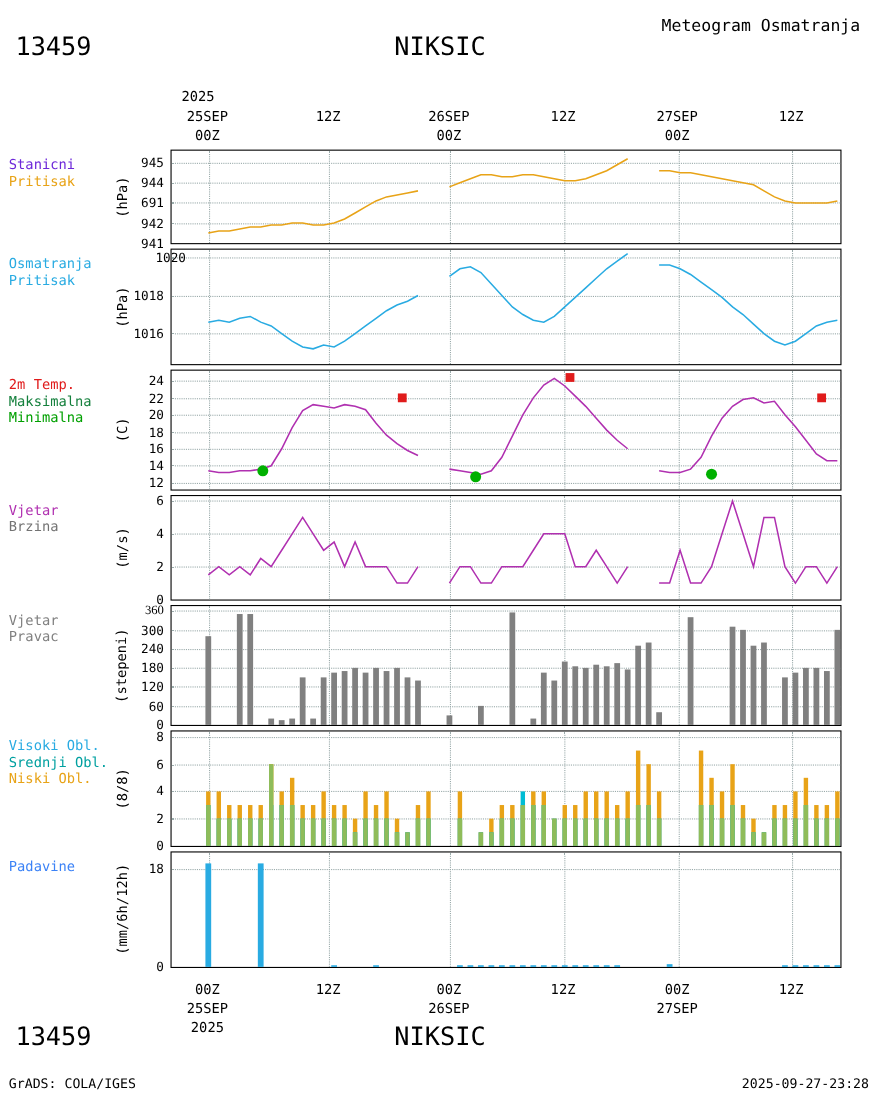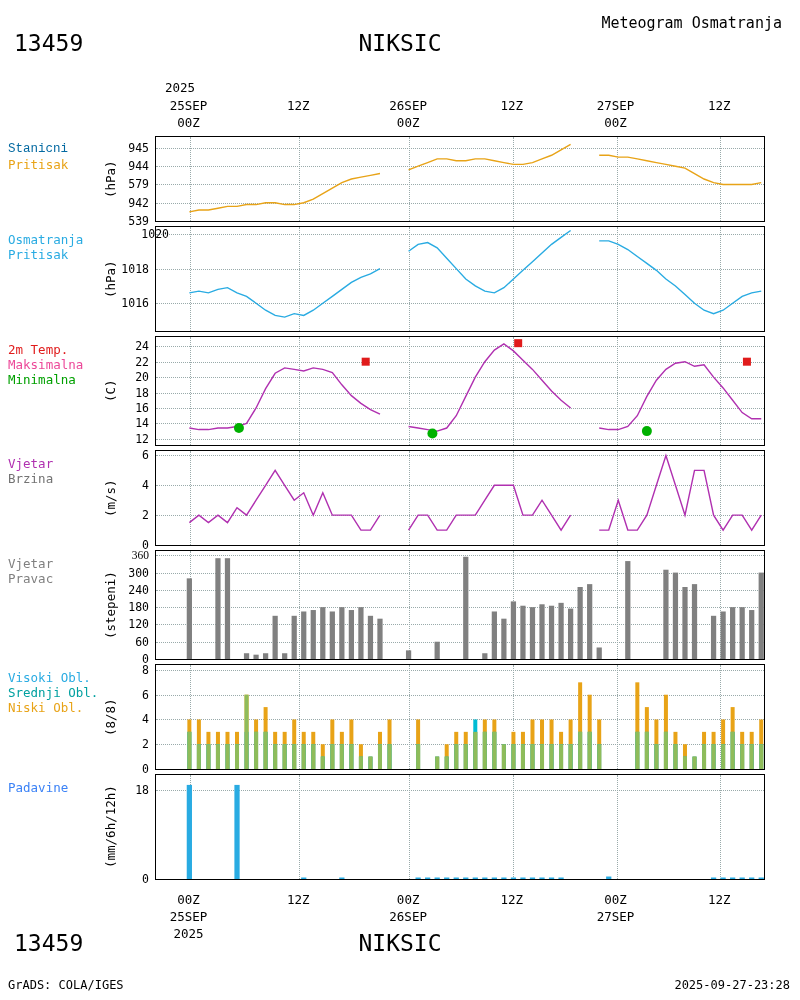--- a/index.html
+++ b/index.html
@@ -72,28 +72,28 @@
         <div class="gridv" style="left: 356.85px;"></div>
         <div class="gridv" style="left: 460.55px;"></div>
         <div class="gridv" style="left: 564.25px;"></div>
         <svg width="608" height="84" style="position: absolute; left: 0px; top: 0px;">
           <polyline points="33.359375,74.86956521739135 42.890625,73.04347826086921 52.421875,73.04347826086921 61.953125,71.21739130434706 71.484375,69.39130434782699 81.015625,69.39130434782699 90.546875,67.56521739130484 100.078125,67.56521739130484 109.609375,65.7391304347827 119.140625,65.7391304347827 128.671875,67.56521739130484 138.203125,67.56521739130484 147.734375,65.7391304347827 157.265625,62.08695652173841 166.796875,56.60869565217405 176.328125,51.13043478260969 185.859375,45.65217391304325 195.390625,42.00000000000104 204.921875,40.1739130434789 214.453125,38.34782608695675 223.984375,36.5217391304346" fill="none" stroke="#e8a317" stroke-width="1.4"></polyline>
           <polyline points="252.578125,32.869565217392385 262.109375,29.217391304348098 271.640625,25.56521739130381 281.171875,21.913043478261592 290.703125,21.913043478261592 300.234375,23.73913043478374 309.765625,23.73913043478374 319.296875,21.913043478261592 328.828125,21.913043478261592 338.359375,23.73913043478374 347.890625,25.56521739130381 357.421875,27.39130434782595 366.953125,27.39130434782595 376.484375,25.56521739130381 386.015625,21.913043478261592 395.546875,18.260869565217305 405.078125,12.78260869565294 414.609375,7.304347826086499" fill="none" stroke="#e8a317" stroke-width="1.4"></polyline>
           <polyline points="443.203125,18.260869565217305 452.734375,18.260869565217305 462.265625,20.086956521739445 471.796875,20.086956521739445 481.328125,21.913043478261592 490.859375,23.73913043478374 500.390625,25.56521739130381 509.921875,27.39130434782595 519.453125,29.217391304348098 528.984375,31.043478260870245 538.515625,36.5217391304346 548.046875,42.00000000000104 557.578125,45.65217391304325 567.109375,47.478260869565396 576.640625,47.478260869565396 586.171875,47.478260869565396 595.703125,47.478260869565396 605.234375,45.65217391304325" fill="none" stroke="#e8a317" stroke-width="1.4"></polyline>
         </svg>
       </div>
     </div>
-    <div class="abs ylab" style="right: 651px; top: 221px;">539</div>
+    <div class="abs ylab" style="right: 651px; top: 221px;">941</div>
     <div class="abs ylab" style="right: 651px; top: 202.739px;">942</div>
-    <div class="abs ylab" style="right: 651px; top: 184.478px;">579</div>
+    <div class="abs ylab" style="right: 651px; top: 184.478px;">691</div>
     <div class="abs ylab" style="right: 651px; top: 166.217px;">944</div>
     <div class="abs ylab" style="right: 651px; top: 147.957px;">945</div>
     <div class="abs ytitle" style="left: 103px; top: 136px; height: 86px;">(hPa)</div>
     <div class="abs rowlabel" style="left: 8px; top: 142px; width: 140px;">
-      <div style="color: #0369a1; font-family: Liberation Mono, monospace;">Stanicni</div>
+      <div style="color: #6d28d9;">Stanicni</div>
       <div style="color: rgb(232, 163, 23);">Pritisak</div>
     </div>
     <div class="panel" style="top: 226px; height: 106px;">
       <div class="inner">
         <div class="gridh" style="top: 76.2667px;"></div>
         <div class="gridh" style="top: 41.6px;"></div>
         <div class="gridh" style="top: 6.93333px;"></div>
         <div class="gridv" style="left: 33.55px;"></div>
         <div class="gridv" style="left: 143.35px;"></div>
         <div class="gridv" style="left: 253.15px;"></div>
@@ -146,21 +146,21 @@
     <div class="abs ylab" style="right: 651px; top: 438.829px;">12</div>
     <div class="abs ylab" style="right: 651px; top: 423.4px;">14</div>
     <div class="abs ylab" style="right: 651px; top: 407.971px;">16</div>
     <div class="abs ylab" style="right: 651px; top: 392.543px;">18</div>
     <div class="abs ylab" style="right: 651px; top: 377.114px;">20</div>
     <div class="abs ylab" style="right: 651px; top: 361.686px;">22</div>
     <div class="abs ylab" style="right: 651px; top: 346.257px;">24</div>
     <div class="abs ytitle" style="left: 103px; top: 336px; height: 110px;">(C)</div>
     <div class="abs rowlabel" style="left: 8px; top: 342px; width: 140px;">
       <div style="color: rgb(224, 27, 27);">2m Temp.</div>
-      <div style="color: #ec4899;">Maksimalna</div>
+      <div style="color: #15803d;">Maksimalna</div>
       <div style="color: rgb(0, 160, 0);">Minimalna</div>
     </div>
     <div class="panel" style="top: 450px; height: 96px;">
       <div class="inner">
         <div class="gridh" style="top: 64.1587px;"></div>
         <div class="gridh" style="top: 34.3175px;"></div>
         <div class="gridh" style="top: 4.47619px;"></div>
         <div class="gridv" style="left: 33.55px;"></div>
         <div class="gridv" style="left: 143.35px;"></div>
         <div class="gridv" style="left: 253.15px;"></div>

